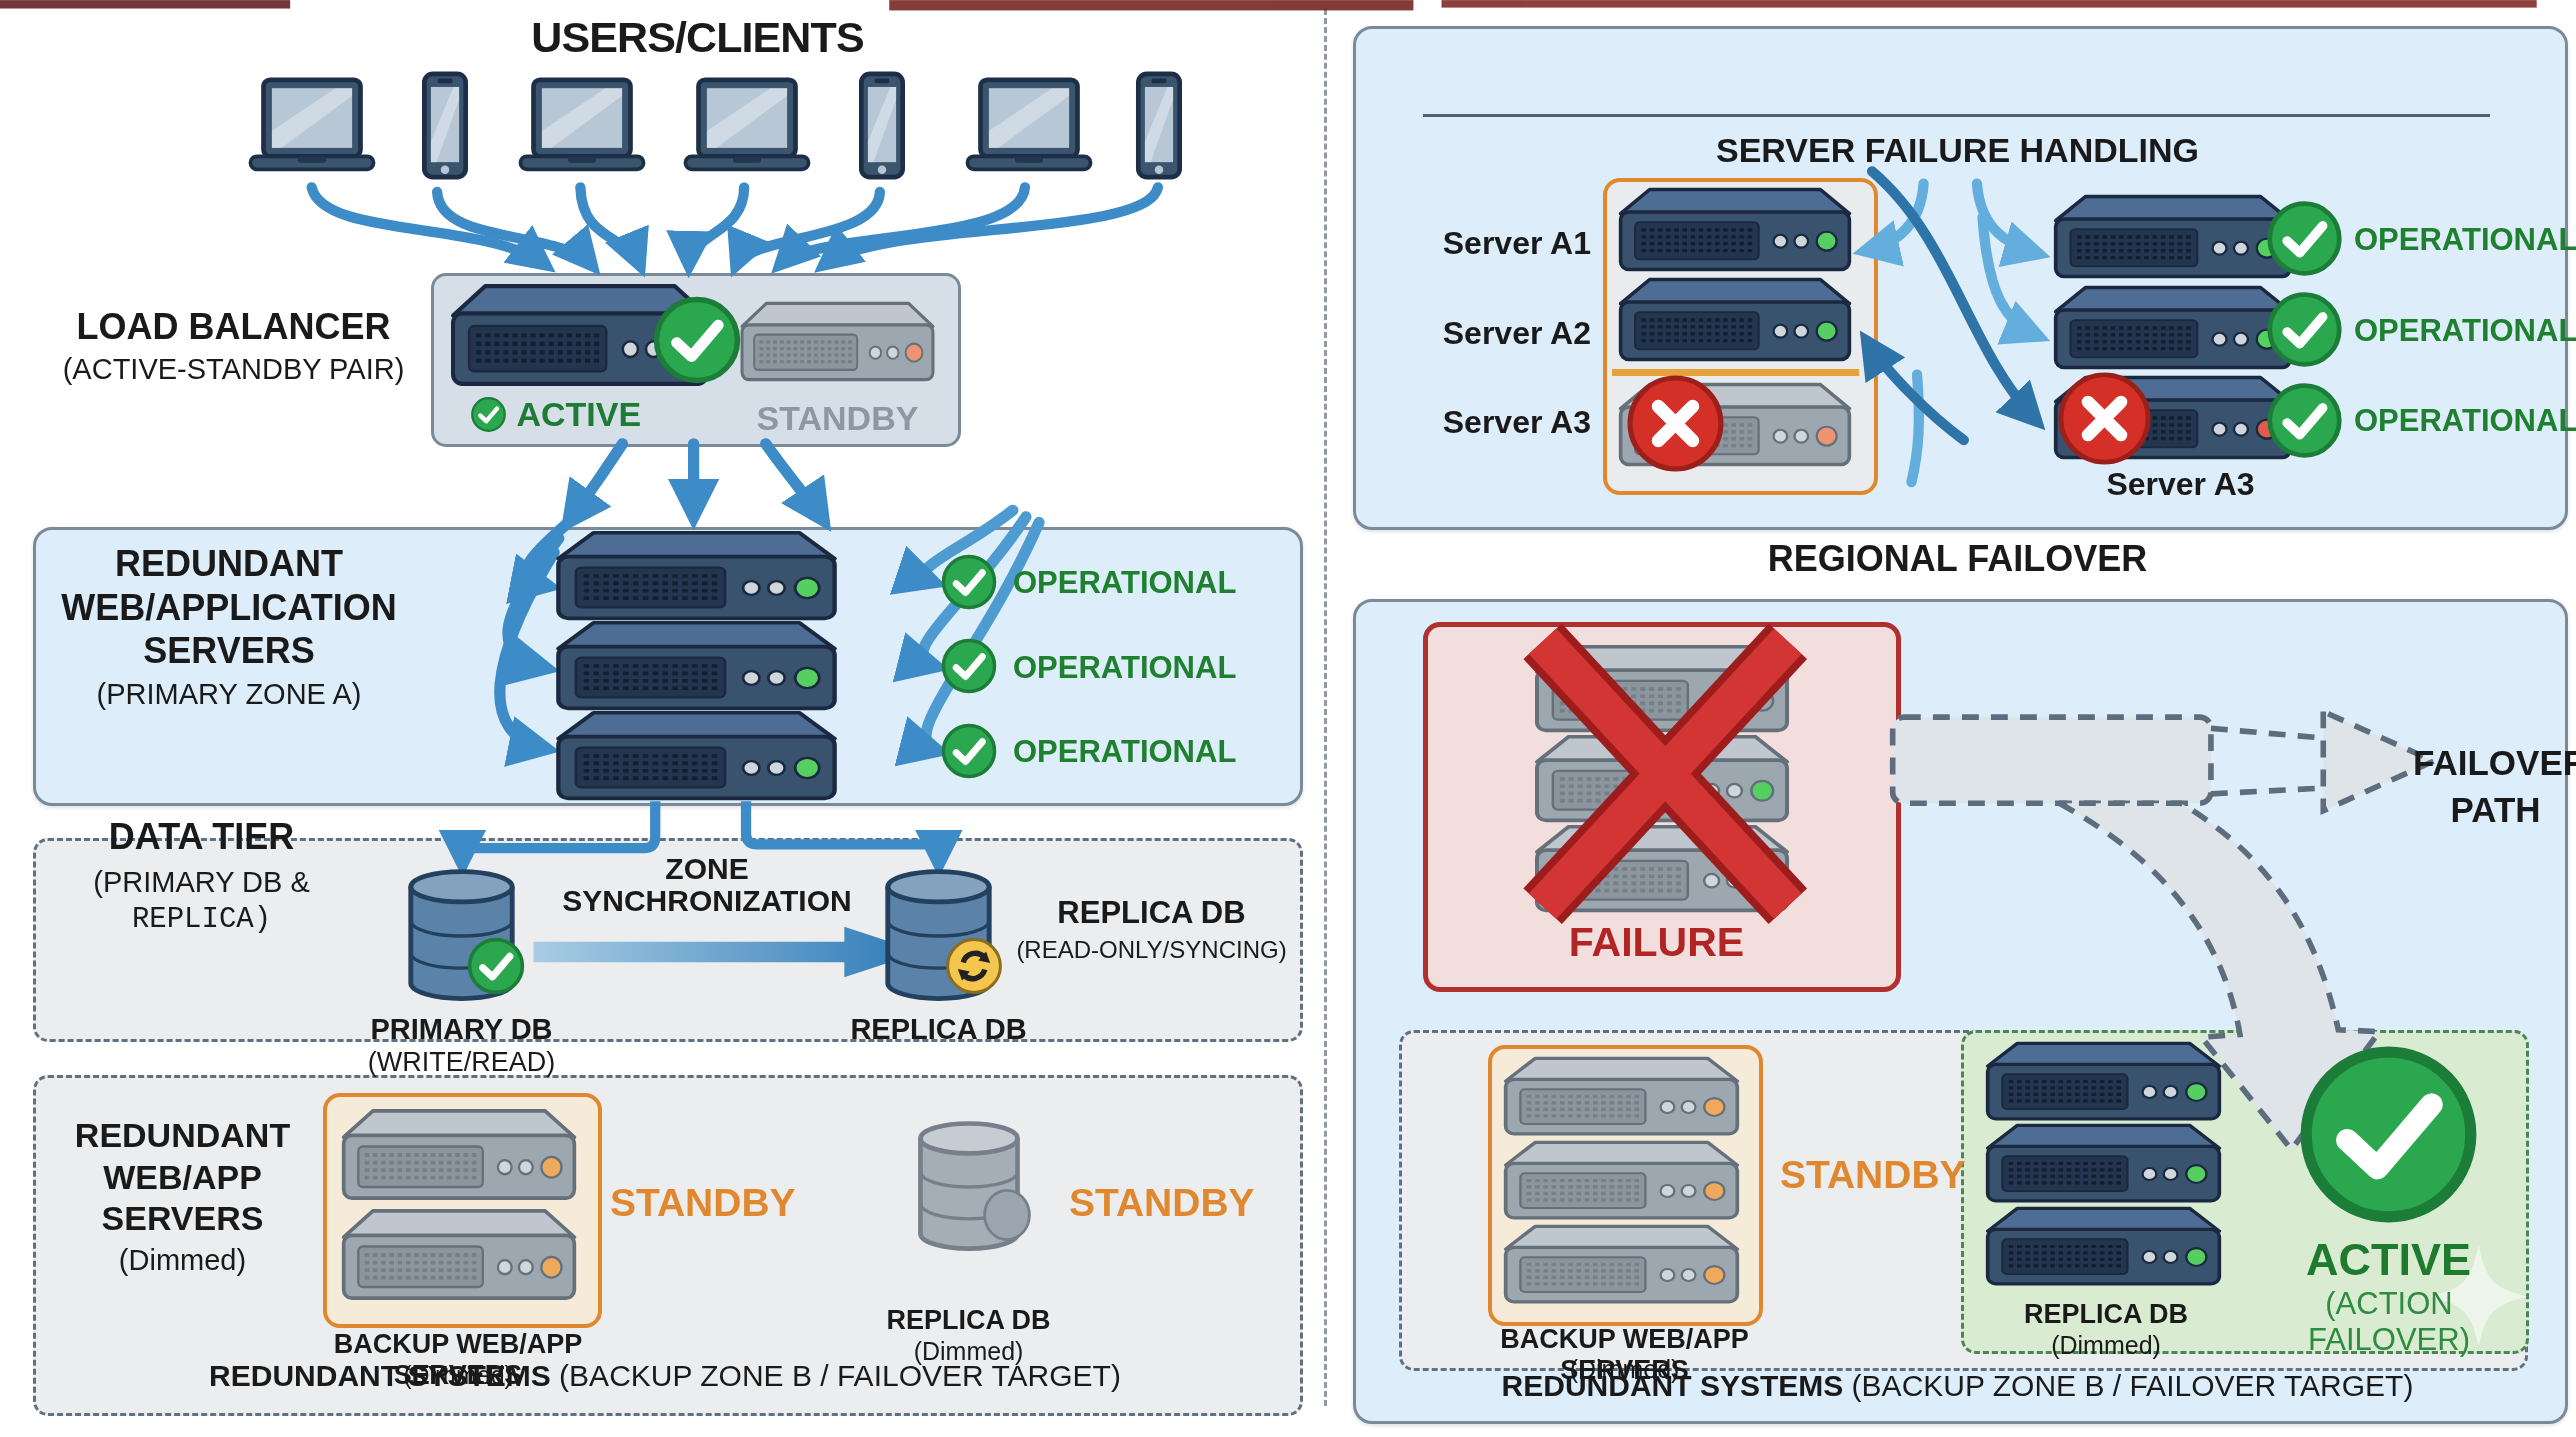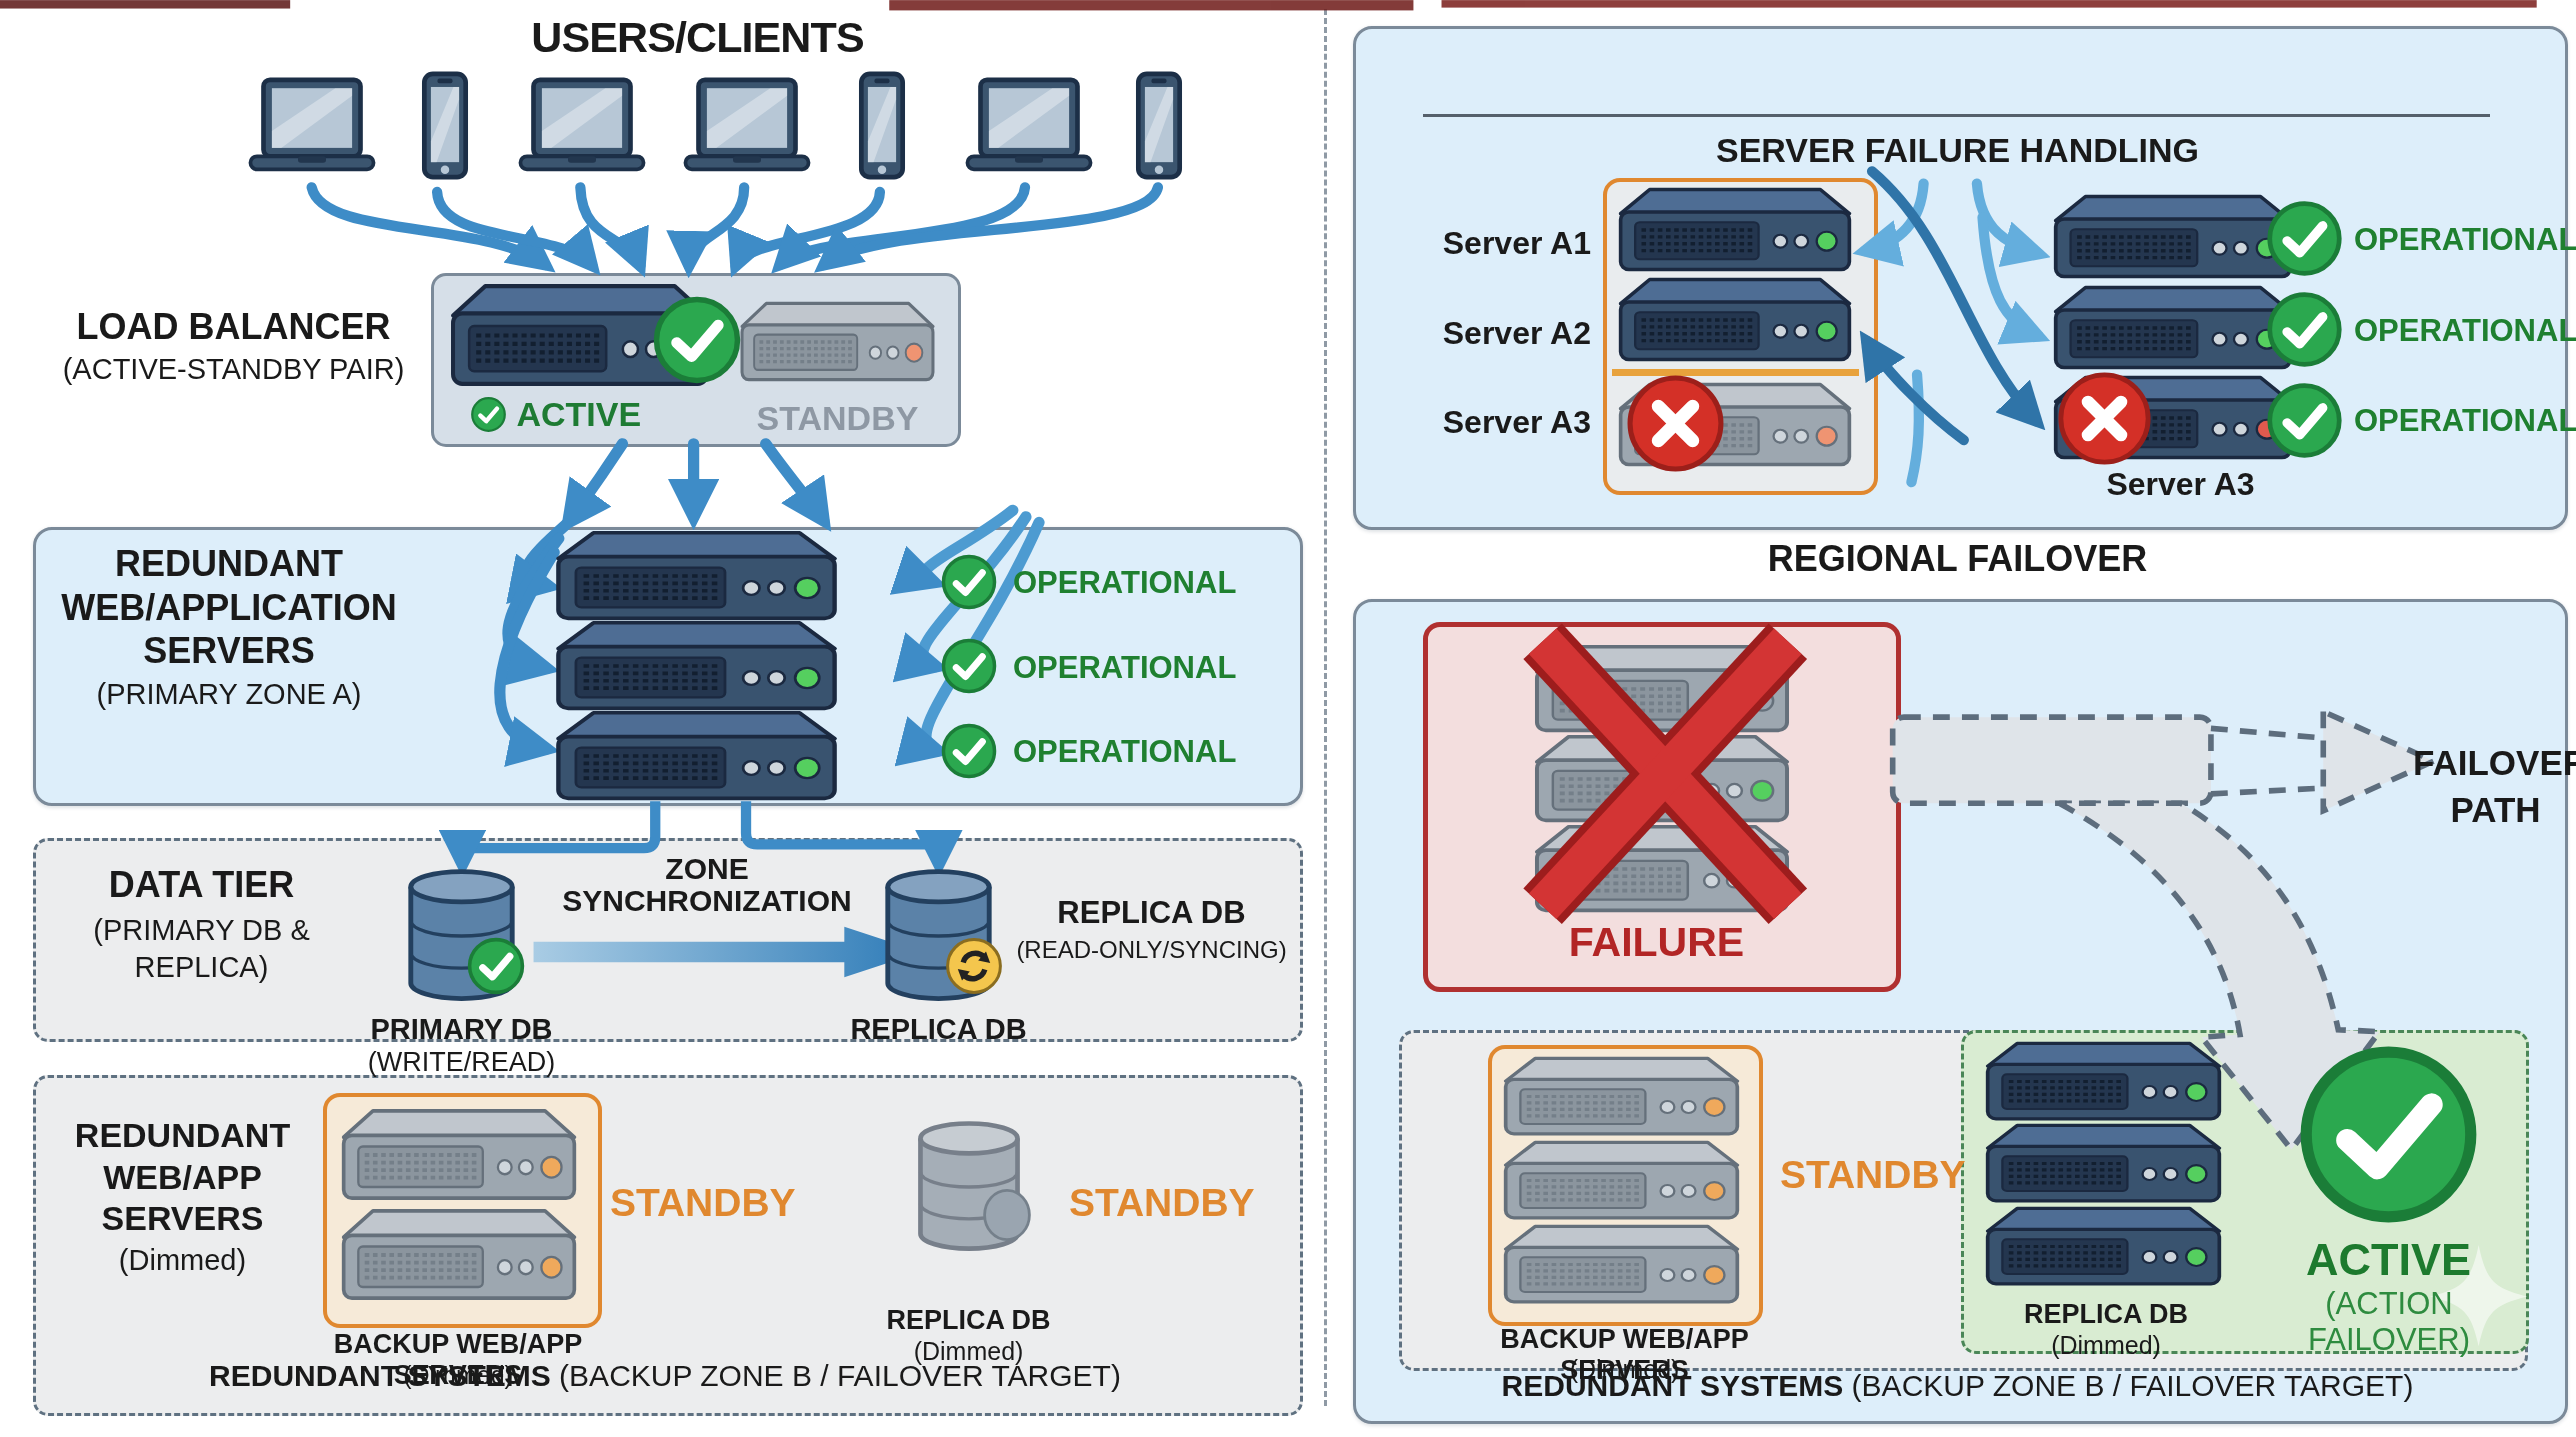--- a/index.html
+++ b/index.html
@@ -310,24 +310,24 @@
       <svg viewBox="0 0 100 100">
         <circle cx="50" cy="50" r="44" fill="#2ba84f" stroke="#1b7d38" stroke-width="6"></circle>
         <polyline points="28,53 44,68 73,34" fill="none" stroke="#fff" stroke-width="12" stroke-linecap="round" stroke-linejoin="round"></polyline>
       </svg>
     </div>
   <div class="abs op" style="left:1013px;top:565px;z-index:4;">OPERATIONAL</div>
   <div class="abs op" style="left:1013px;top:650px;z-index:4;">OPERATIONAL</div>
   <div class="abs op" style="left:1013px;top:734px;z-index:4;">OPERATIONAL</div>
 
   <div class="abs dashbox" style="left:33px;top:838px;width:1264px;height:198px;z-index:1;"></div>
-  <div class="abs ctr" style="left:47px;top:867px;width:309px;z-index:4;">
+  <div class="abs ctr" style="left:47px;top:819px;width:309px;z-index:4;">
     <div class="lbl" style="font-size:36px;">DATA TIER</div>
     <div style="font-size:29px;margin-top:11.2px;">(PRIMARY DB &amp;</div>
-    <div style="font-size:29px;margin-top:3.7px;">REPLICA)</div>
+    <div style="font-size:29px;margin-top:3.7px;font-family:Liberation Mono, monospace;">REPLICA)</div>
   </div>
   <div class="abs icon" style="left:403px;top:864px;width:117px;height:144px;z-index:4;">
       <svg viewBox="0 0 120 152" preserveAspectRatio="none">
 <path d="M8 24 v102 a52 16 0 0 0 104 0 V24" fill="#5b82a8" stroke="#23405f" stroke-width="5"></path>
 <path d="M8 60 a52 16 0 0 0 104 0" fill="none" stroke="#23405f" stroke-width="3.5"></path>
 <path d="M8 94 a52 16 0 0 0 104 0" fill="none" stroke="#23405f" stroke-width="3.5"></path>
 <ellipse cx="60" cy="24" rx="52" ry="16" fill="#84a2c0" stroke="#23405f" stroke-width="5"></ellipse>
       </svg>
     </div>
   <div class="abs icon" style="left:466px;top:936px;width:60px;height:60px;z-index:5;">

